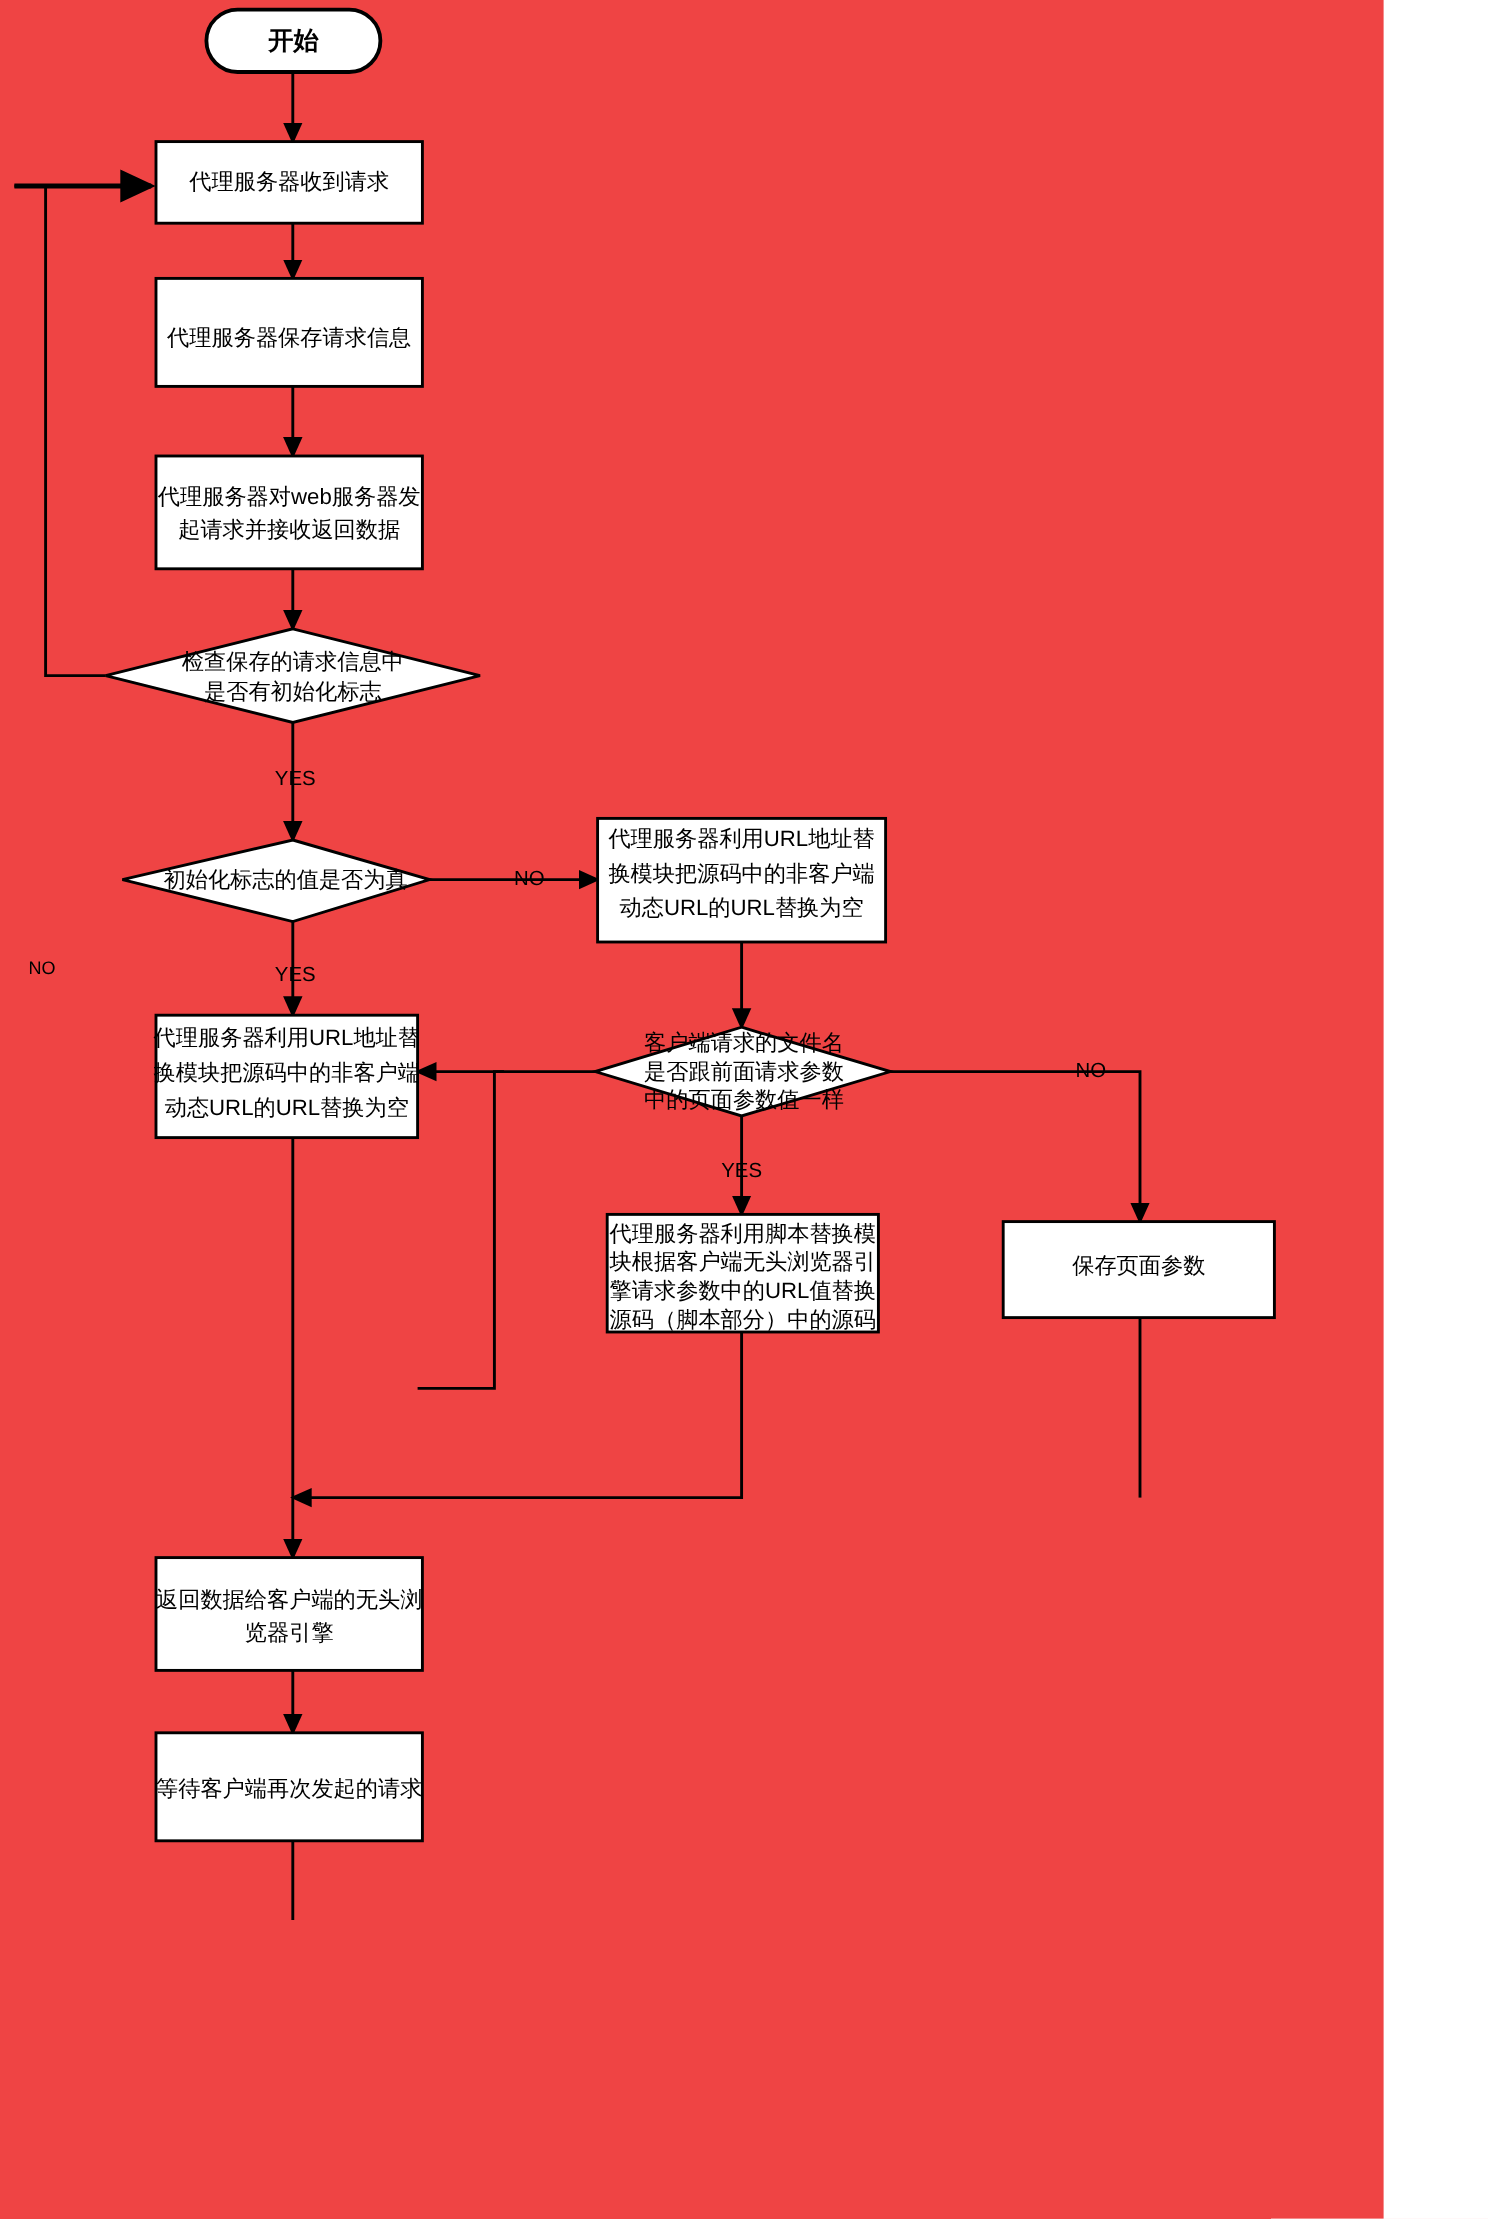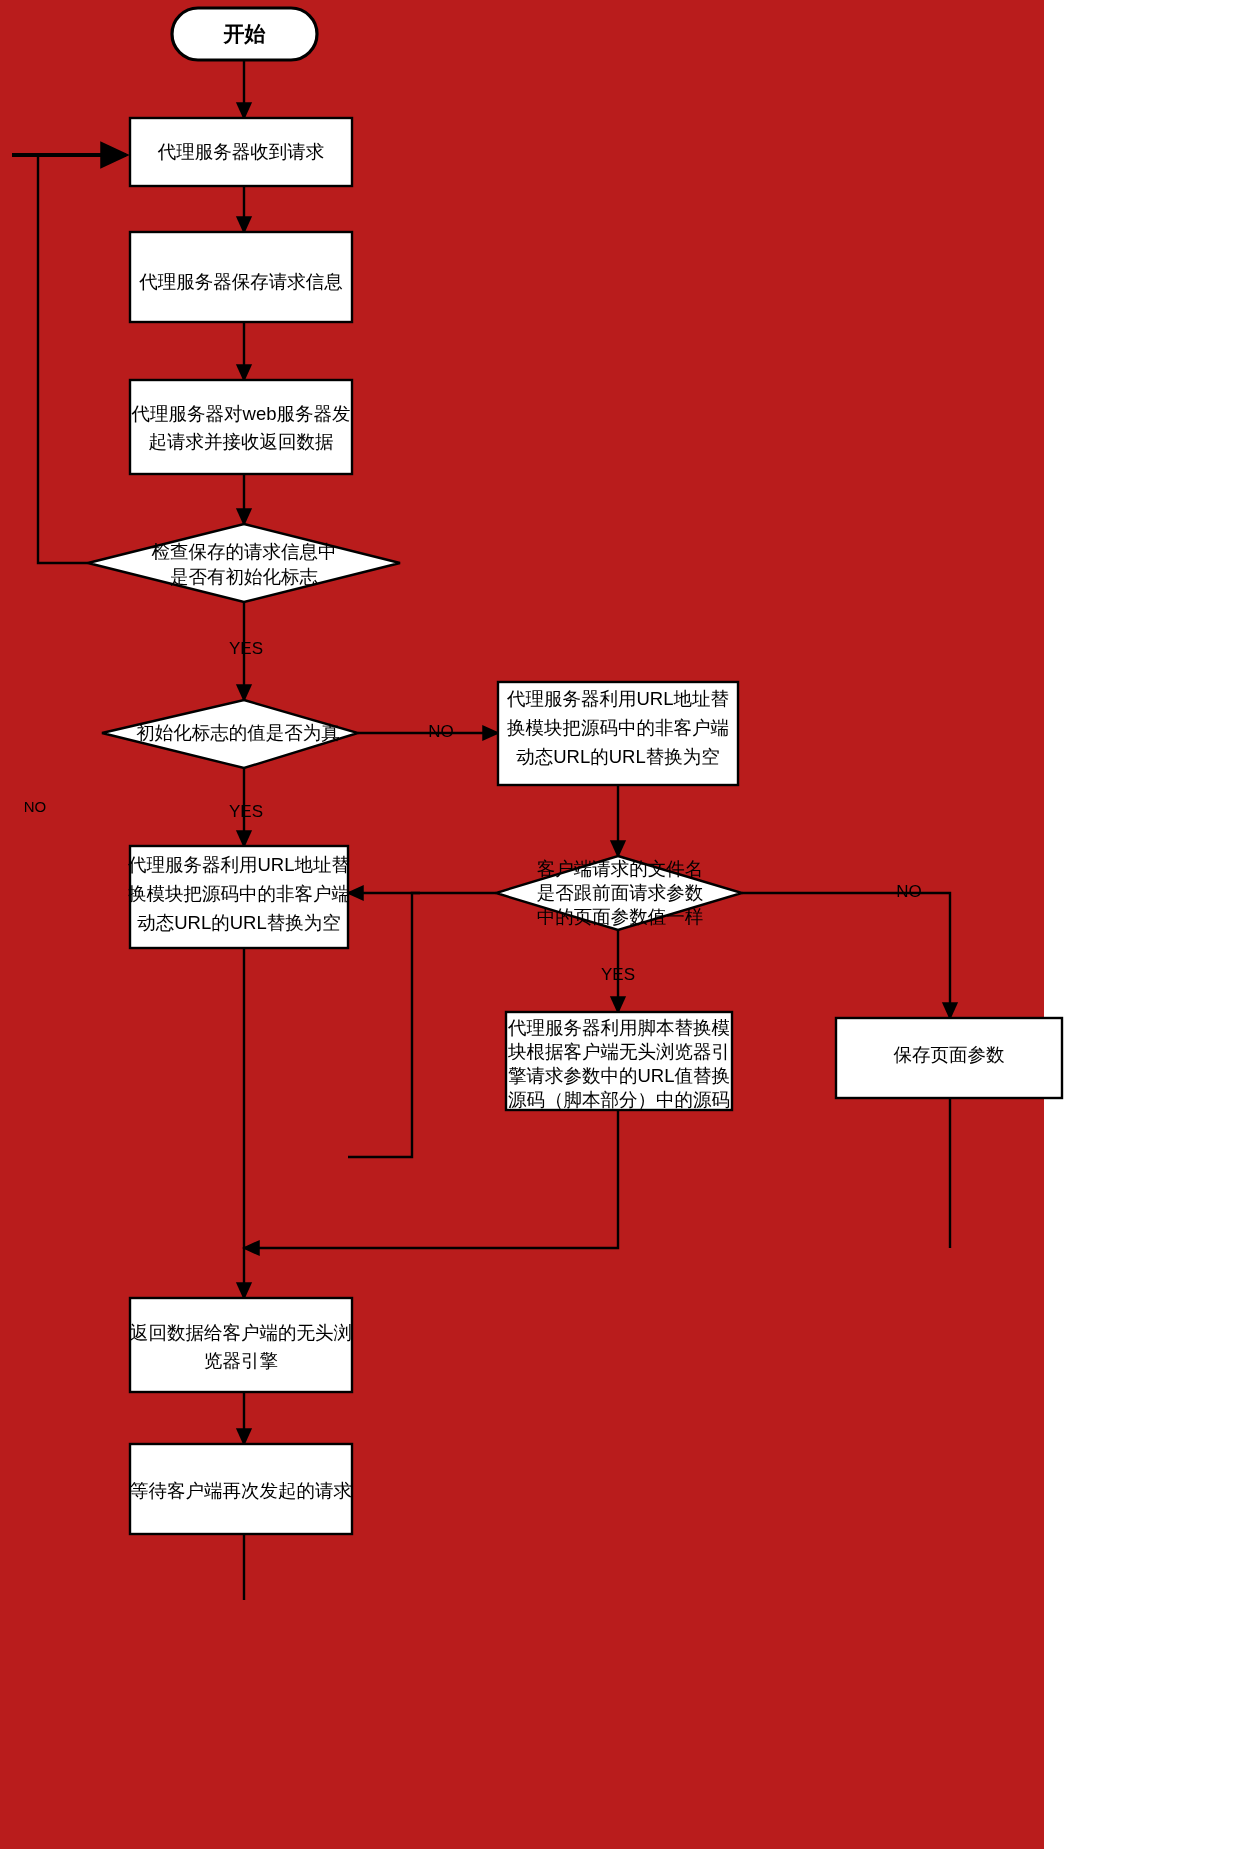--- a/index.html
+++ b/index.html
@@ -8,23 +8,23 @@
     background: #ffffff;
   }
   body {
     width: 1240px;
     height: 1849px;
     font-family: "Liberation Sans", "DejaVu Sans", sans-serif;
     overflow: hidden;
   }
   #flow-root {
     position: relative;
-    width: 1044px;
+    width: 1153px;
     height: 1849px;
-    background: #b91c1c;
+    background: #ef4444;
   }
   svg.flow {
     position: absolute;
     top: 0;
     left: 0;
     width: 1240px;
     height: 1849px;
     display: block;
   }
   .shape {

